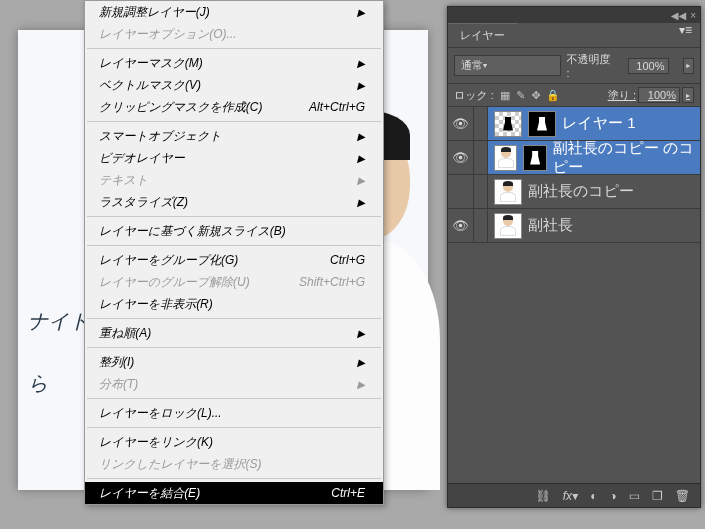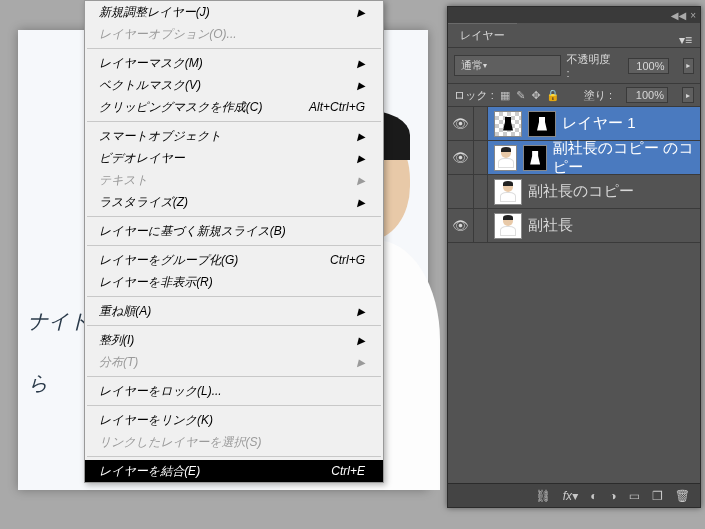--- a/index.html
+++ b/index.html
@@ -33,21 +33,21 @@
 
 .layers-panel {
   position: absolute; top: 6px; right: 4px; width: 254px;
   background: #535353; border: 1px solid #2b2b2b; color: #d8d8d8; font-size: 11px;
   box-shadow: 0 0 6px rgba(0,0,0,0.5);
 }
 .panel-titlebar {
   height: 16px; background: #3a3a3a; display:flex; justify-content:flex-end; align-items:center; gap:4px; padding:0 4px;
 }
 .panel-titlebar span { font-size:10px; color:#aaa; cursor:default; }
-.panel-tab-row { display:flex; align-items:flex-end; background:#535353; height:24px;gap:20px; }
+.panel-tab-row { display:flex; align-items:flex-start; background:#535353; height:24px;gap:20px; }
 .panel-tab {
   padding: 4px 12px; background: #535353; border-top:1px solid #6a6a6a; font-size:11px;
 }
 .panel-menu-icon { margin-left:auto; padding:0 8px; font-size:12px; }
 .panel-controls {
   display:flex; align-items:center; gap:6px; padding:4px 6px; background:#535353; border-bottom:1px solid #3a3a3a; border-top:1px solid #3a3a3a;
 }
 .dropdown {
   background:#5f5f5f; border:1px solid #3a3a3a; padding:2px 6px; width:110px; display:flex; align-items:center;
 }
@@ -57,21 +57,21 @@
 }
 .pct-input {
   background:#5f5f5f; border:1px solid #3a3a3a; width:42px; padding:1px 3px; color:#d8d8d8; text-align:right;
   display:flex; justify-content:flex-end; align-items:center;
 }
 .pct-arrow { width:12px; height:16px; background:#5f5f5f; border:1px solid #3a3a3a; display:flex; align-items:center; justify-content:center; font-size:8px; }
 .lock-row {
   display:flex; align-items:center; gap:6px; padding:3px 6px; border-bottom:1px solid #3a3a3a;
 }
 .lock-row .icons { display:flex; gap:6px; color:#bdbdbd; font-size:11px; }
-.lock-row .fill { margin-left:auto; display:flex; align-items:center; gap:14px; }
+.lock-row .fill { margin-left:auto; display:flex; align-items:center; gap:2px;text-decoration:underline; }
 
 .layer-list { background:#535353; min-height:400px; }
 .layer-row {
   display:flex; align-items:center; height:34px; border-bottom:1px solid #3a3a3a;
 }
 .layer-row.selected { }
 .eye-col {
   width:26px; height:100%; display:flex; align-items:center; justify-content:center;
   border-right:1px solid #3a3a3a; font-size:13px; color:#d8d8d8;
 }
@@ -155,20 +155,24 @@
       <span class="arrow">▶</span>
     </div>
     <div class="menu-sep"></div>
     <div class="menu-item">
       <span>レイヤーに基づく新規スライス(B)</span>
     </div>
     <div class="menu-sep"></div>
     <div class="menu-item">
       <span>レイヤーをグループ化(G)</span>
       <span>Ctrl+G</span>
+    </div>
+    <div class="menu-item disabled">
+      <span>レイヤーのグループ解除(U)</span>
+      <span>Shift+Ctrl+G</span>
     </div>
     <div class="menu-item">
       <span>レイヤーを非表示(R)</span>
     </div>
     <div class="menu-sep"></div>
     <div class="menu-item">
       <span>重ね順(A)</span>
       <span class="arrow">▶</span>
     </div>
     <div class="menu-sep"></div>

